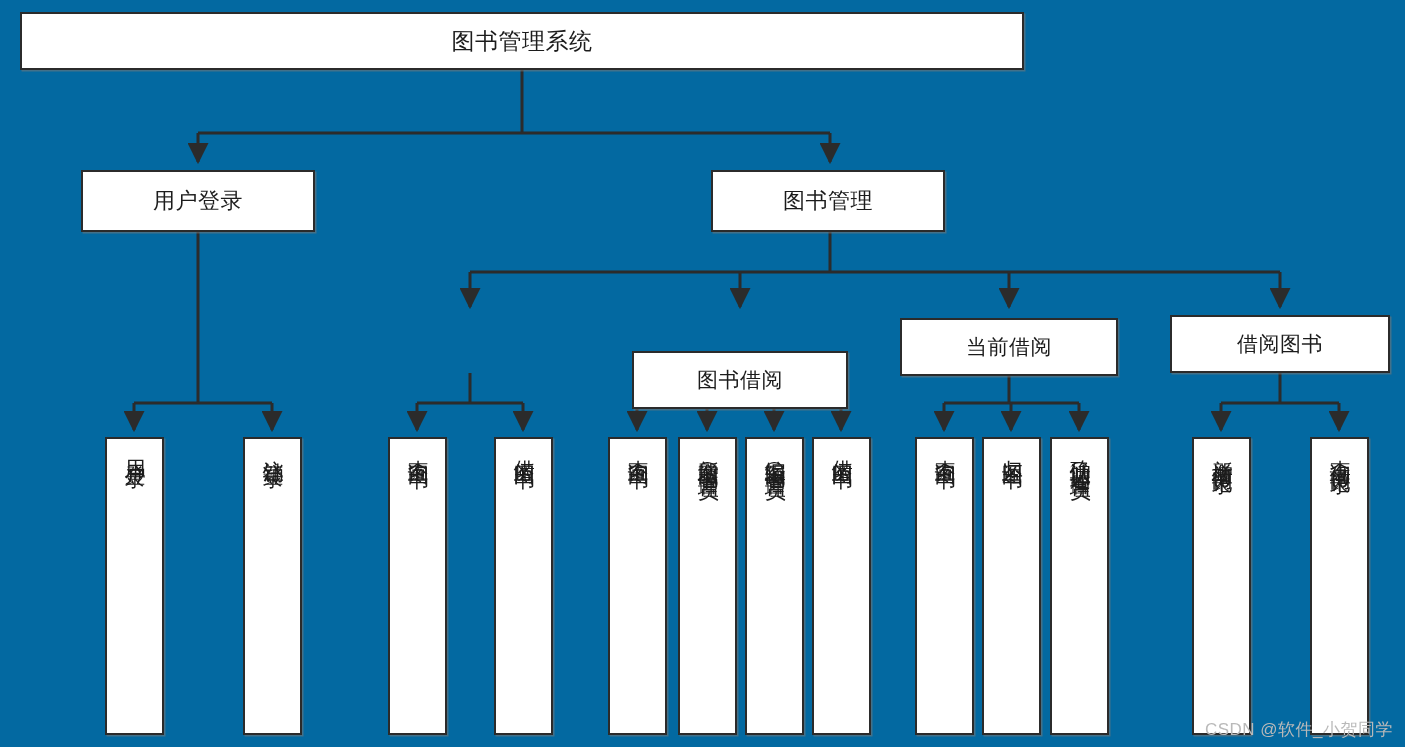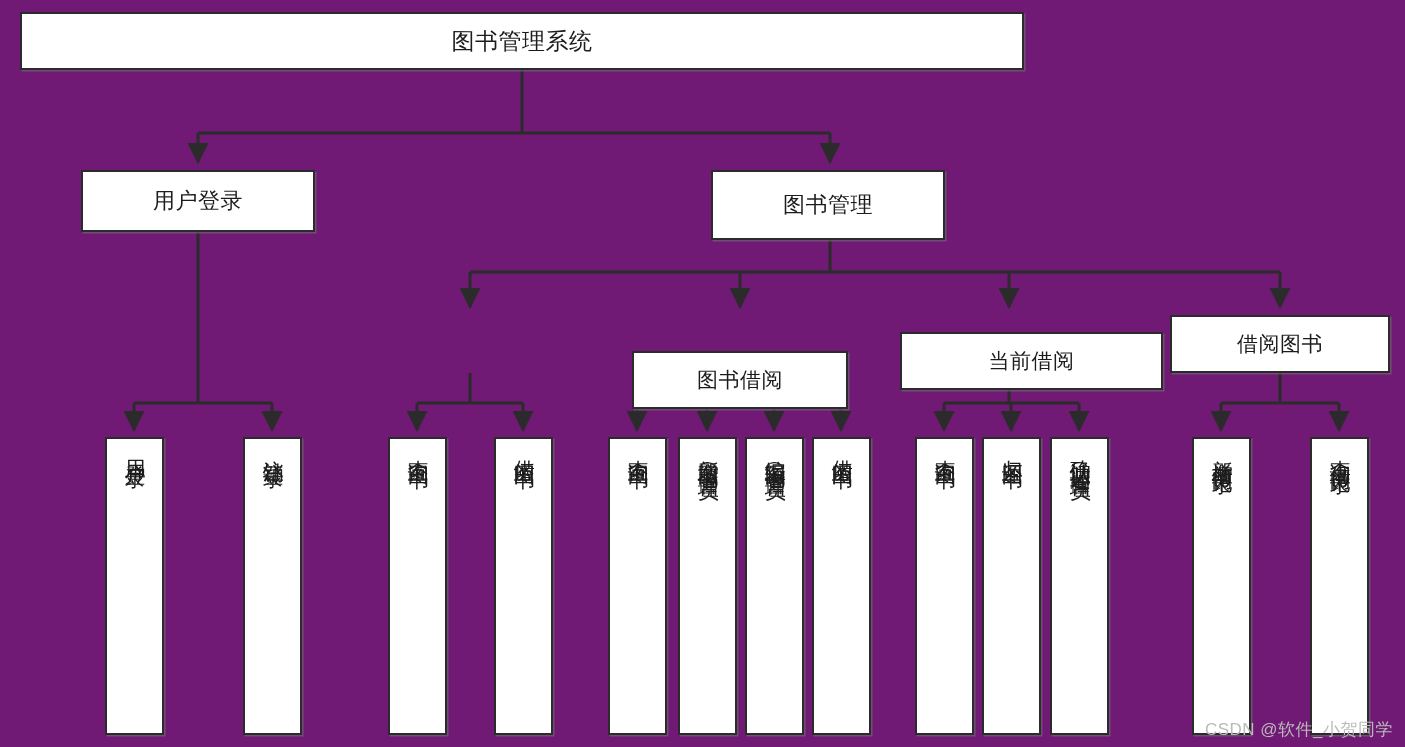--- a/index.html
+++ b/index.html
@@ -7,21 +7,21 @@
     padding: 0;
     background: #ffffff;
   }
   body {
     font-family: "DejaVu Sans", "Liberation Sans", sans-serif;
   }
   #canvas {
     position: relative;
     width: 1405px;
     height: 747px;
-    background: #701a75;
+    background: #0369a1;
     overflow: hidden;
   }
   #edges {
     position: absolute;
     left: 0;
     top: 0;
     width: 1405px;
     height: 747px;
     pointer-events: none;
   }
@@ -128,28 +128,28 @@
     </g>
   </svg>
 
   <div class="node root" style="left:20px; top:12px; width:1004px; height:58px;">
     <span class="node-label">图书管理系统</span>
   </div>
 
   <div class="node lvl2" style="left:81px; top:170px; width:234px; height:62px;">
     <span class="node-label">用户登录</span>
   </div>
-  <div class="node lvl2" style="left:711px; top:170px; width:234px; height:70px;">
+  <div class="node lvl2" style="left:711px; top:170px; width:234px; height:62px;">
     <span class="node-label">图书管理</span>
   </div>
 
   <div class="node lvl3" style="left:632px; top:315px; width:216px; height:58px;margin-top:36px;">
     <span class="node-label">图书借阅</span>
   </div>
-  <div class="node lvl3" style="left:900px; top:332px; width:263px; height:58px;">
+  <div class="node lvl3" style="left:900px; top:318px; width:218px; height:58px;">
     <span class="node-label">当前借阅</span>
   </div>
   <div class="node lvl3" style="left:1170px; top:315px; width:220px; height:58px;">
     <span class="node-label">借阅图书</span>
   </div>
 
   <div class="node leaf" style="left:105px; top:437px; width:59px; height:298px;">
     <span class="node-label">用户登录</span>
   </div>
   <div class="node leaf" style="left:243px; top:437px; width:59px; height:298px;">

